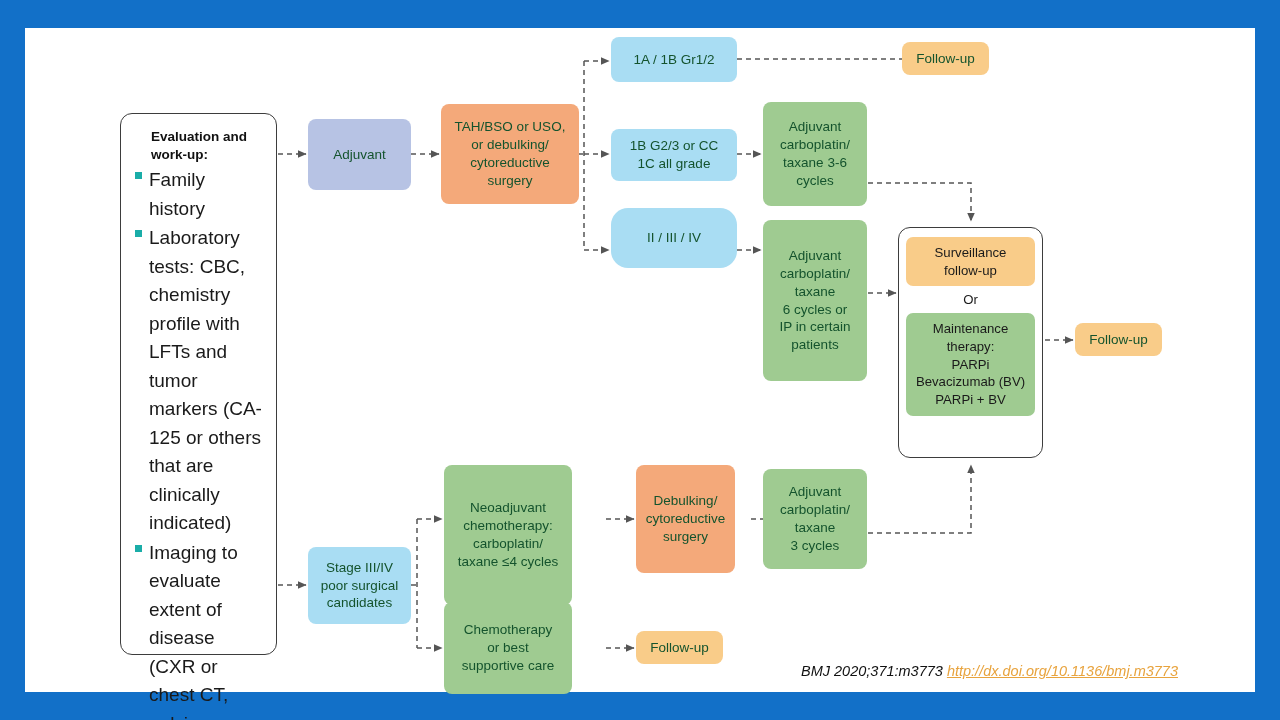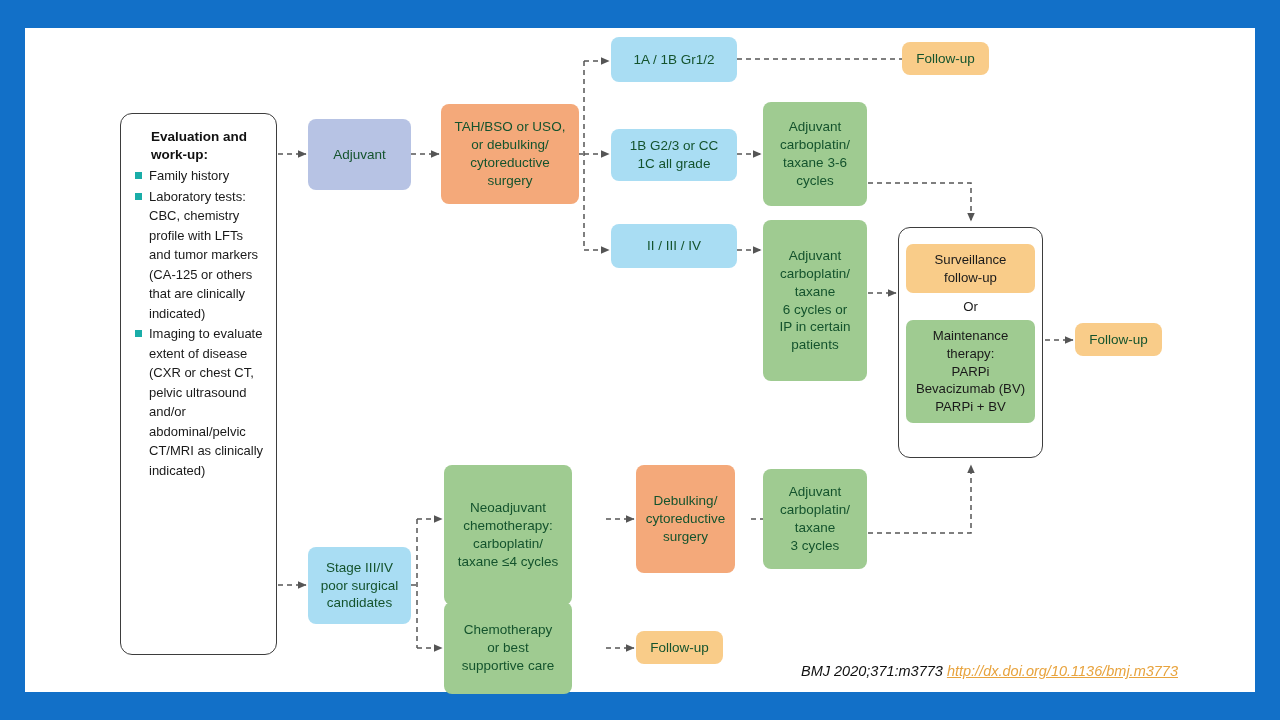--- a/index.html
+++ b/index.html
@@ -53,40 +53,40 @@
     z-index:3;
   }
   #evalbox .ev-title{
     font-weight:bold;font-size:13.5px;line-height:1.34;
     color:#111;margin-bottom:2px;white-space:pre-line;margin-left:16px;
   }
   #evalbox ul{list-style:none;margin:0;padding:0;}
   #evalbox li{
     position:relative;
     padding-left:14px;
-    font-size:13px;line-height:1.5;
+    font-size:19px;line-height:1.5;
     color:#1a1a1a;
     margin-top:1px;
   }
   #evalbox li .bullet{
     position:absolute;left:0;top:6px;
     width:7px;height:7px;background:#1aada8;display:block;
   }
 
   
   #combo{
     position:absolute;
     left:873px;top:199px;
     width:145px;height:231px;
     box-sizing:border-box;
     background:#fff;
     border:1.6px solid #3d3d3d;
     border-radius:12px;
     display:flex;flex-direction:column;align-items:center;
-    padding:16px 7px;
+    padding:9px 7px;
     z-index:3;
   }
   #combo .sub{
     width:100%;box-sizing:border-box;border-radius:7px;
     text-align:center;font-size:13.2px;line-height:1.34;
     padding:7px 4px;white-space:pre-line;color:#1a1a1a;
   }
   #combo .or{font-size:13.2px;padding:6px 0 6px;color:#1a1a1a;}
 
   
@@ -183,21 +183,21 @@
   <div class="node orange" style="left:416px;top:76px;width:138px;height:100px;">TAH/BSO or USO,
 or debulking/
 cytoreductive
 surgery</div>
 
   <div class="node blue-sky" style="left:586px;top:9px;width:126px;height:45px;">1A / 1B Gr1/2</div>
 
   <div class="node blue-sky" style="left:586px;top:101px;width:126px;height:52px;">1B G2/3 or CC
 1C all grade</div>
 
-  <div class="node blue-sky" style="left:586px;top:196px;width:126px;height:44px;">II / III / IV</div>
+  <div class="node blue-sky" style="left:586px;top:180px;width:126px;height:60px;border-radius:17px;">II / III / IV</div>
 
   <div class="node green" style="left:738px;top:74px;width:104px;height:104px;">Adjuvant
 carboplatin/
 taxane 3-6
 cycles</div>
 
   <div class="node green" style="left:738px;top:192px;width:104px;height:161px;">Adjuvant
 carboplatin/
 taxane
 6 cycles or

